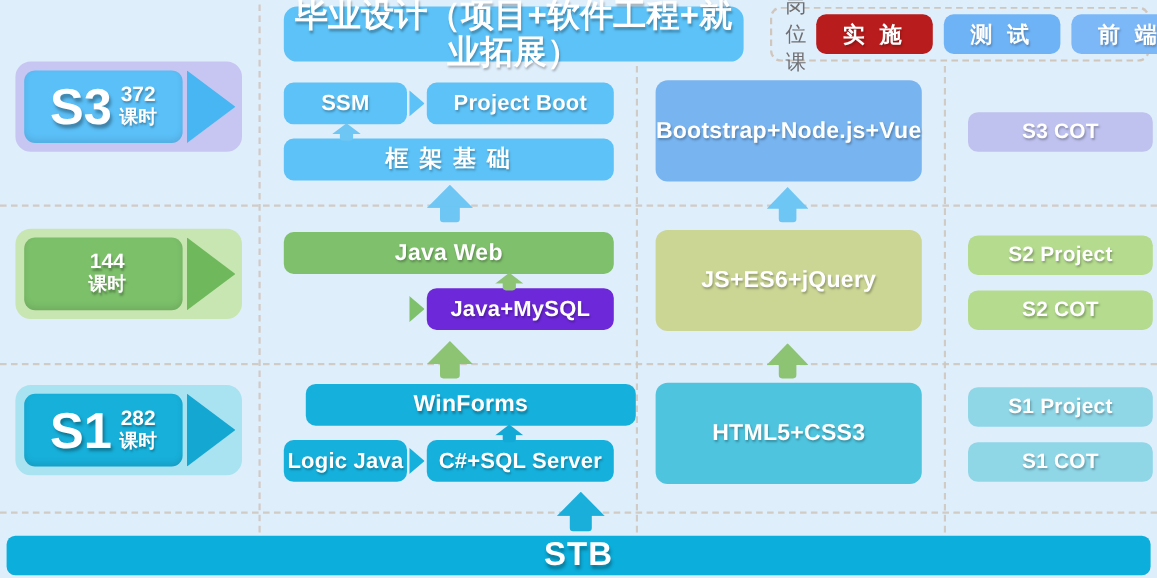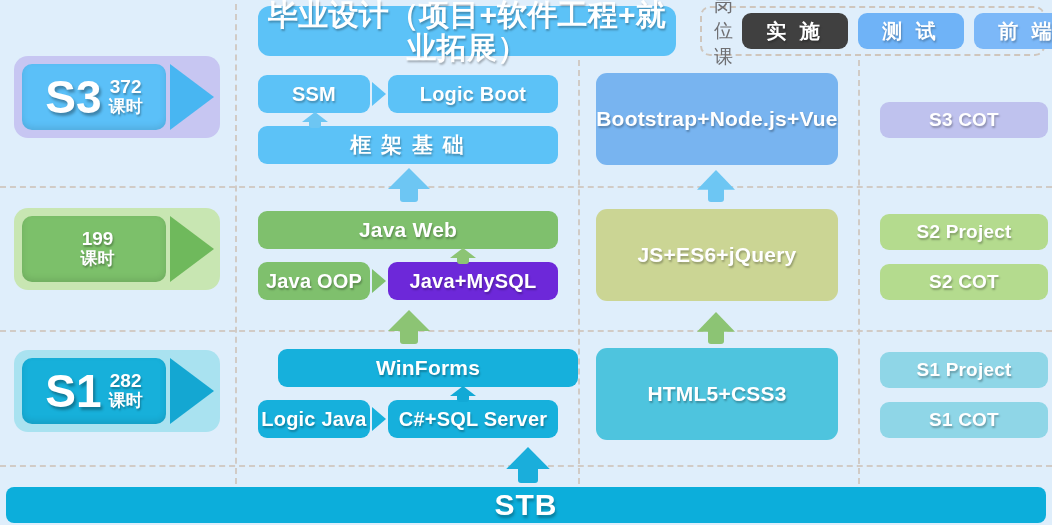--- a/index.html
+++ b/index.html
@@ -112,42 +112,42 @@
   <div class="vline" style="left: 578px; top: 60px; height: 424px; border-color: rgb(207, 198, 189);"></div>
   <div class="vline" style="left: 858px; top: 60px; height: 424px; border-color: rgb(207, 198, 189);"></div>
   <div class="hline" style="top: 186px; width: 1052px; border-color: rgb(207, 198, 189);"></div>
   <div class="hline" style="top: 330px; width: 1052px; border-color: rgb(207, 198, 189);"></div>
   <div class="hline" style="top: 465px; width: 1052px; border-color: rgb(207, 198, 189);"></div>
 
   <div class="pill" id="capstone" style="left: 258px; top: 6px; width: 418px; height: 50px; font-size: 30px; border-radius: 12px; background: rgb(92, 194, 247);">毕业设计（项目+软件工程+就业拓展）</div>
 
   <div class="jobbox" style="left: 700px; top: 6px; width: 345px; height: 50px; border-color: rgb(207, 198, 189);">
     <span class="joblabel">岗位课</span>
-    <span class="jobpill" style="background: #404040;">实 施</span>
+    <span class="jobpill" style="background: #b91c1c;">实 施</span>
     <span class="jobpill" style="background: rgb(111, 179, 247);">测 试</span>
     <span class="jobpill" style="background: rgb(124, 184, 248);">前 端</span>
   </div>
 
   <div class="stage-badge" style="left:14px;top:56px;width:206px;height:82px;">
     <div class="outer" id="s3-outer" style="background: rgb(199, 198, 242);"></div>
     <div class="body" id="s3-body" style="background: rgb(91, 192, 248);">
       <span class="sname">S3</span>
       <span class="sright">
         <span class="shours">372</span>
         <span class="sunit">课时</span>
       </span>
     </div>
     <div class="tip">
       <div class="tipshape" id="s3-tip" style="background: rgb(72, 182, 242);"></div>
     </div>
   </div>
 
   <div class="pill" id="s3-m0" style="left: 258px; top: 75px; width: 112px; height: 38px; font-size: 20px; background: rgb(92, 194, 247);">SSM</div>
   <div class="chev" id="s3-chev" style="left: 372px; top: 82px; width: 14px; height: 24px; background: rgb(92, 194, 247);"></div>
-  <div class="pill" id="s3-m1" style="left: 388px; top: 75px; width: 170px; height: 38px; font-size: 20px; background: rgb(92, 194, 247);">Logic Boot</div>
+  <div class="pill" id="s3-m1" style="left: 388px; top: 75px; width: 170px; height: 38px; font-size: 20px; background: rgb(92, 194, 247);">Project Boot</div>
   <div class="pill" id="s3-m2" style="left: 258px; top: 126px; width: 300px; height: 38px; font-size: 21px; letter-spacing: 2px; background: rgb(92, 194, 247);">框 架 基 础</div>
   <div class="uparrow" style="left:302px;top:112px;width:26px;height:16px;">
     <div class="head" id="s3-ar1h" style="background: rgb(109, 198, 243);"></div>
       <div class="stem" id="s3-ar1s" style="background: rgb(109, 198, 243);"></div>
   </div>
 
   <div class="pill" id="s3-web" style="left: 596px; top: 73px; width: 242px; height: 92px; font-size: 21px; border-radius: 11px; background: rgb(120, 180, 240);">Bootstrap+Node.js+Vue</div>
 
   <div class="pill" id="s3-x0" style="left: 880px; top: 102px; width: 168px; height: 36px; font-size: 19px; background: rgb(191, 194, 238);">S3 COT</div>
 
@@ -157,31 +157,30 @@
   </div>
   <div class="uparrow" style="left:697px;top:170px;width:38px;height:32px;">
     <div class="head" id="ar-r3h" style="background: rgb(109, 198, 243);"></div>
       <div class="stem" id="ar-r3s" style="background: rgb(109, 198, 243);"></div>
   </div>
 
   <div class="stage-badge" style="left:14px;top:208px;width:206px;height:82px;">
     <div class="outer" id="s2-outer" style="background: rgb(200, 230, 178);"></div>
     <div class="body" id="s2-body" style="background: rgb(124, 192, 106);">
       <span class="sright">
-        <span class="shours">199</span>
+        <span class="shours">144</span>
         <span class="sunit">课时</span>
       </span>
     </div>
     <div class="tip">
       <div class="tipshape" id="s2-tip" style="background: rgb(111, 185, 92);"></div>
     </div>
   </div>
 
   <div class="pill" id="s2-m0" style="left: 258px; top: 211px; width: 300px; height: 38px; font-size: 21px; background: rgb(127, 192, 109);">Java Web</div>
-  <div class="pill" id="s2-m1" style="left: 258px; top: 262px; width: 112px; height: 38px; font-size: 20px; background: rgb(127, 192, 109);">Java OOP</div>
   <div class="chev" id="s2-chev" style="left: 372px; top: 269px; width: 14px; height: 24px; background: rgb(127, 192, 109);"></div>
   <div class="pill" id="s2-m2" style="left: 388px; top: 262px; width: 170px; height: 38px; font-size: 20px; background: #6d28d9;">Java+MySQL</div>
   <div class="uparrow" style="left:450px;top:248px;width:26px;height:16px;">
     <div class="head" id="s2-ar1h" style="background: rgb(140, 196, 116);"></div>
       <div class="stem" id="s2-ar1s" style="background: rgb(140, 196, 116);"></div>
   </div>
 
   <div class="pill" id="s2-web" style="left: 596px; top: 209px; width: 242px; height: 92px; font-size: 21px; border-radius: 11px; background: rgb(203, 213, 148);">JS+ES6+jQuery</div>
 
   <div class="pill" id="s2-x0" style="left: 880px; top: 214px; width: 168px; height: 36px; font-size: 19px; background: rgb(180, 219, 142);">S2 Project</div>

